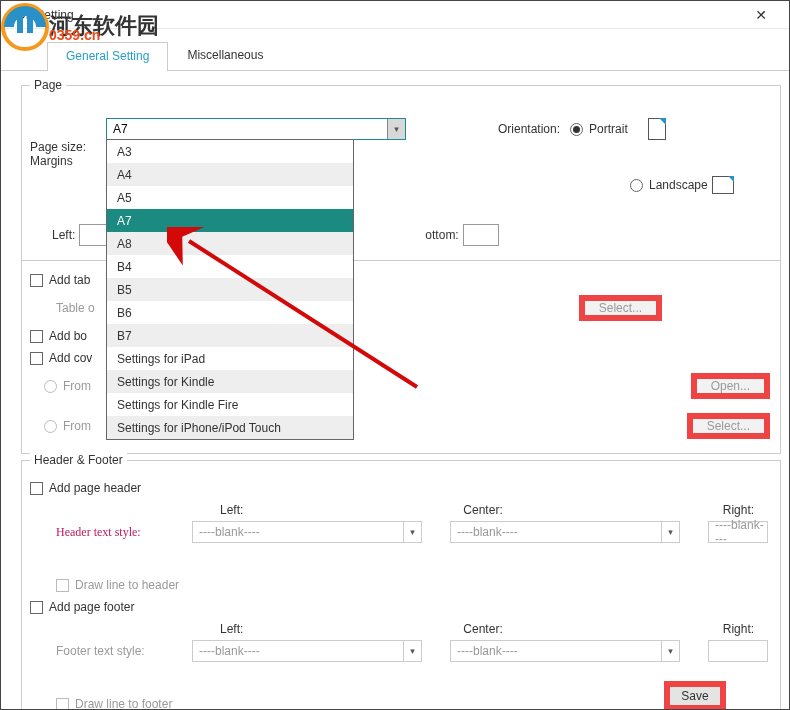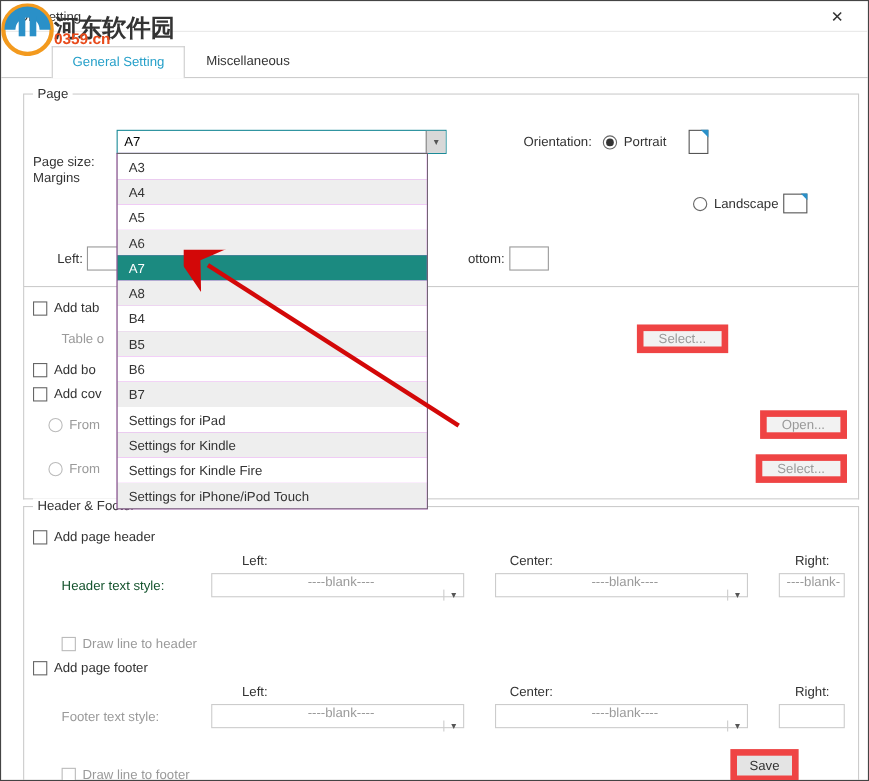--- a/index.html
+++ b/index.html
@@ -38,26 +38,26 @@
 .radio-lbl.disabled { color: #9a9a9a; }
 .radio { width: 13px; height: 13px; border: 1px solid #666; border-radius: 50%; background: #fff; display: flex; align-items: center; justify-content: center; }
 .radio.disabled { border-color: #bbb; }
 .radio .dot { width: 7px; height: 7px; border-radius: 50%; background: #333; }
 
 .btn { height: 26px; padding: 0 14px; border: 6px solid #ef4444; background: #eee; color: #333; display: inline-flex; align-items: center; cursor: pointer; }
 .btn.disabled { color: #9a9a9a; background: #f2f2f2; }
 
 .combo { position: relative; height: 22px; border: 1px solid #999; background: #fff; display: flex; align-items: center; padding-left: 6px; }
 .combo .arrow { width: 18px; height: 100%; border-left: 1px solid #ccc; display: flex; align-items: center; justify-content: center; margin-left: auto; font-size: 9px; color: #555; }
-.combo.disabled { color: #9a9a9a; border-color: #ccc; flex-direction: column; }
+.combo.disabled { color: #9a9a9a; border-color: #ccc; }
 
 
 .page-size-combo { width: 300px; border: 1px solid #1b8a97; }
 .page-size-combo .arrow { background: #d8d8d8; border-left: 1px solid #888; }
-.dd-list { position: absolute; top: 100%; left: -1px; width: 283px; border: 1px solid #666; background: #d946ef; z-index: 100; }
+.dd-list { position: absolute; top: 100%; left: -1px; width: 248px; border: 1px solid #666; background: #6d28d9; z-index: 100; }
 .dd-item { height: 23px; display: flex; align-items: center; padding-left: 10px; background: #fff; color: #333; cursor: pointer; }
 .dd-item.even { background: #eeeeee; }
 .dd-item.sel { background: #1b8a80; color: #fff; }
 
 
 .page-icon { width: 18px; height: 22px; border: 1px solid #555; background: #fff; position: relative; margin-left: 10px; }
 .page-icon .fold { position: absolute; top: -1px; right: -1px; width: 0; height: 0; border-top: 7px solid #2a90c8; border-left: 7px solid transparent; }
 .page-icon.landscape { width: 22px; height: 18px; }
 .page-icon.landscape .fold { border-top: 6px solid #2a90c8; border-left: 6px solid transparent; }
 
@@ -102,35 +102,34 @@
     <span class="lbl" style="width:66px;margin-top:36px;">Page size:</span>
 
     <div class="combo page-size-combo" style="position:relative;">
       <span>A7</span>
       <span class="arrow">▾</span>
 
       <div class="dd-list">
         <div class="dd-item">A3</div>
         <div class="dd-item even">A4</div>
         <div class="dd-item">A5</div>
-        <div class="dd-item even">A6</div>
         <div class="dd-item sel">A7</div>
         <div class="dd-item even">A8</div>
         <div class="dd-item">B4</div>
         <div class="dd-item even">B5</div>
         <div class="dd-item">B6</div>
         <div class="dd-item even">B7</div>
         <div class="dd-item">Settings for iPad</div>
         <div class="dd-item even">Settings for Kindle</div>
         <div class="dd-item">Settings for Kindle Fire</div>
         <div class="dd-item even">Settings for iPhone/iPod Touch</div>
       </div>
     </div>
 
-    <span class="lbl" style="margin-left:60px;">Orientation:</span>
+    <span class="lbl" style="margin-left:82px;">Orientation:</span>
     <label class="radio-lbl">
       <span class="radio">
           <span class="dot"></span>
         </span>
       <span>Portrait</span>
     </label>
     <span class="page-icon">
         <span class="fold"></span>
       </span>
   </div>
@@ -207,21 +206,21 @@
       <span>Add page header</span>
   </label>
 
   <div class="hf-labels">
     <span>Left:</span>
     <span>Center:</span>
     <span>Right:</span>
   </div>
 
   <div class="hf-row">
-    <span class="lbl" style="color:#14532d; margin-left:26px; width:108px;">Header text style:</span>
+    <span class="lbl" style="color:#be185d; margin-left:26px; width:108px;font-family:Liberation Serif, serif;">Header text style:</span>
     <div class="combo disabled sel">
         <span>----blank----</span>
         <span class="arrow">▾</span>
       </div>
     <div class="combo disabled sel">
         <span>----blank----</span>
         <span class="arrow">▾</span>
       </div>
     <div class="combo disabled sel" style="width:60px;">
         <span style="overflow:hidden;">----blank----</span>

